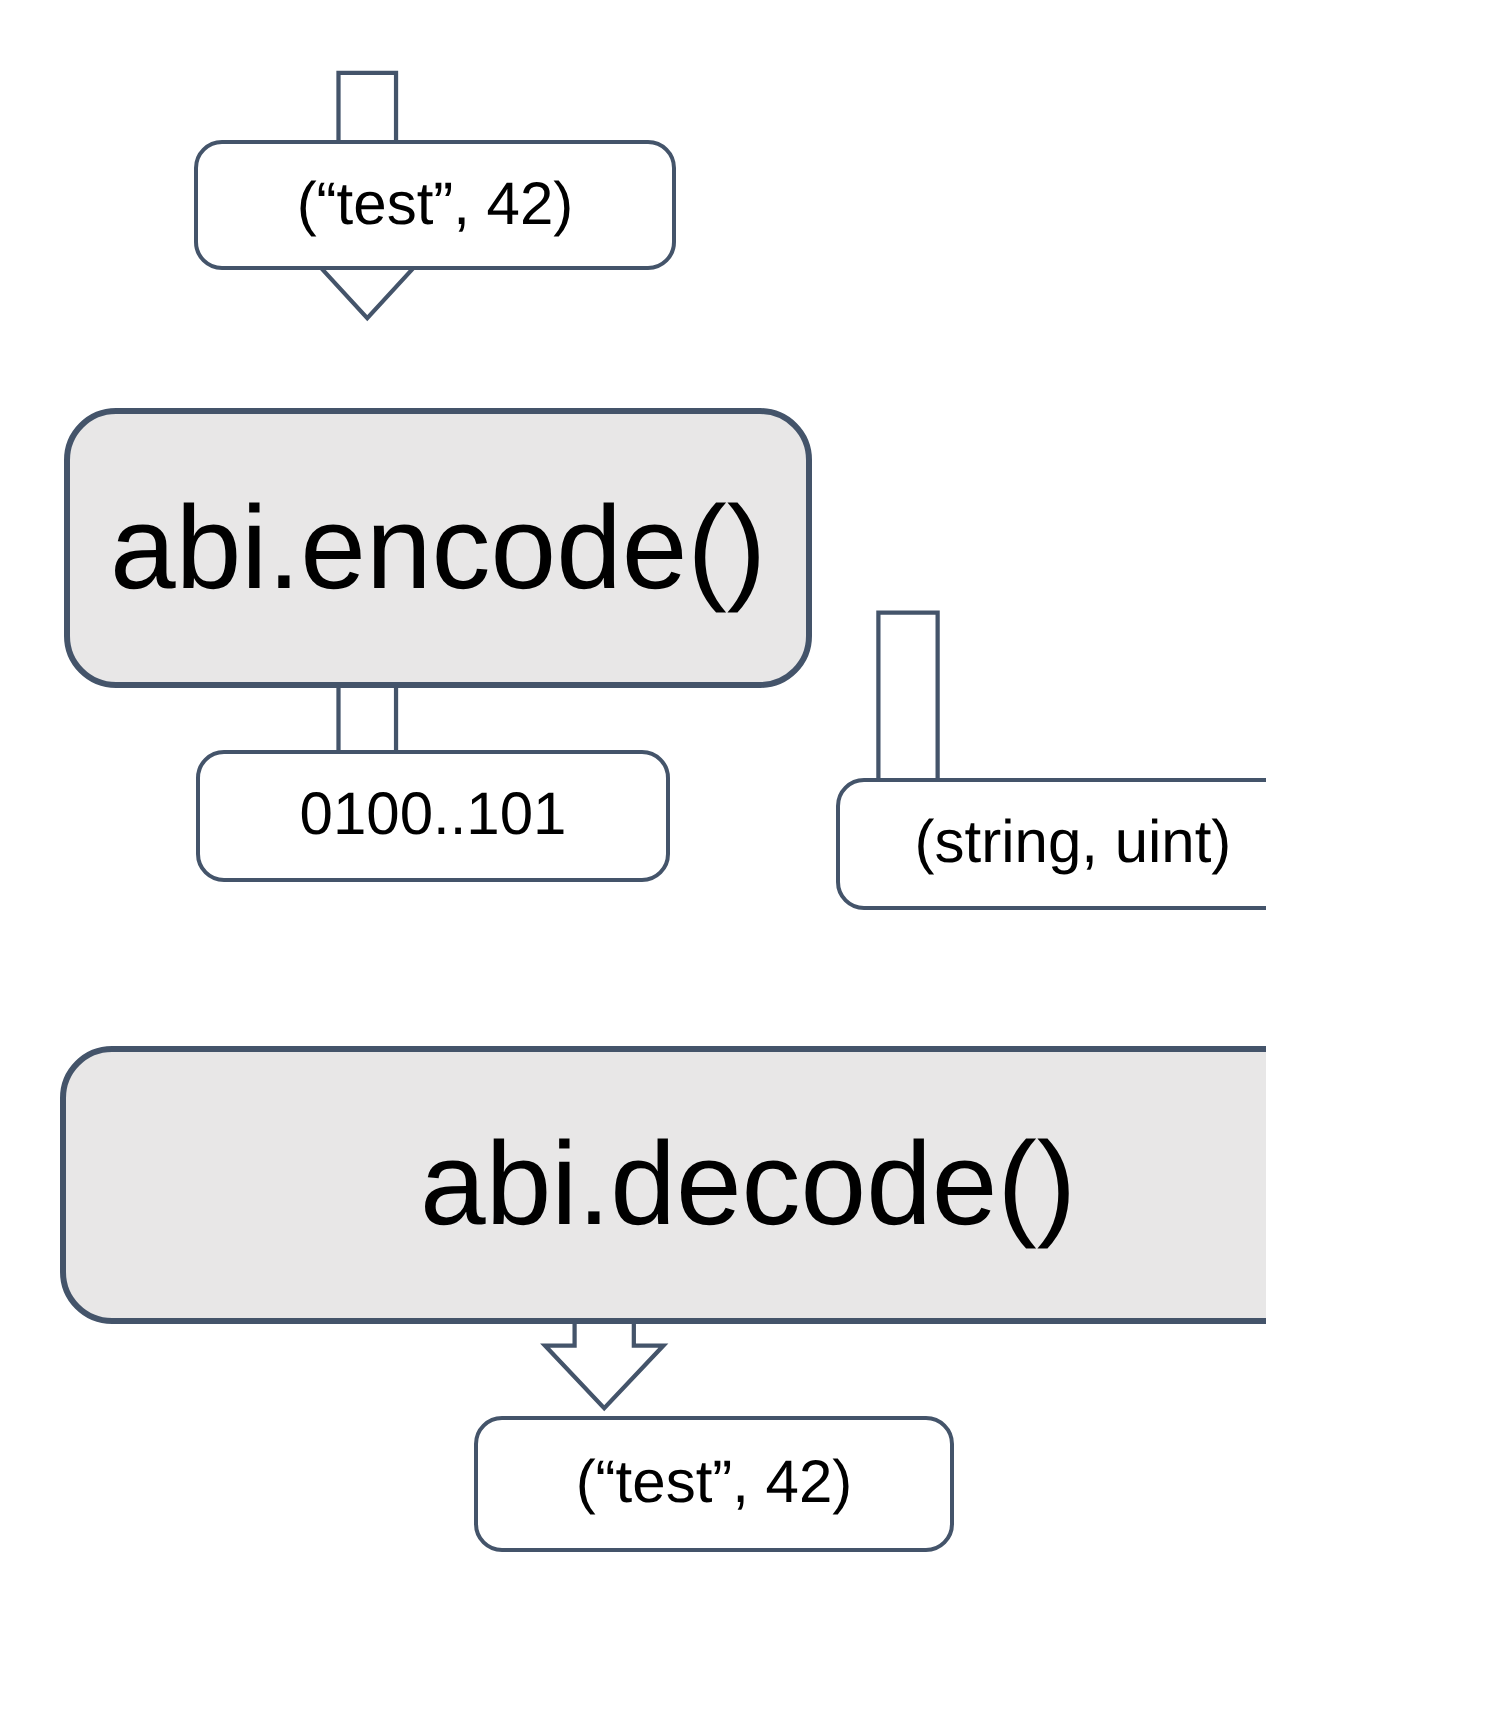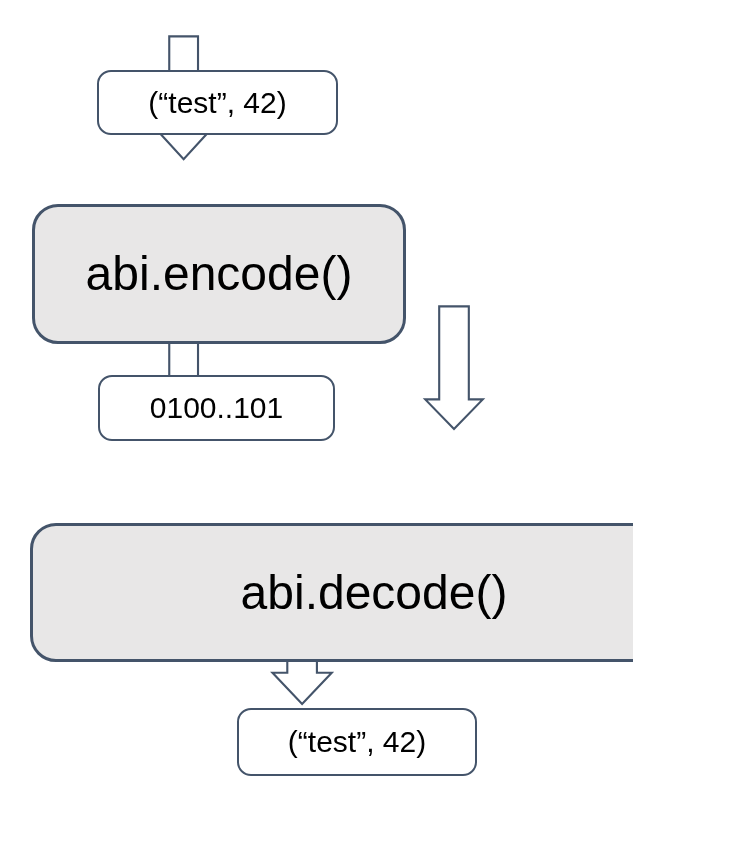--- a/index.html
+++ b/index.html
@@ -46,21 +46,21 @@
   }
   .process {
     position: absolute;
     z-index: 2;
     background: var(--process_fill);
     border: 3px solid var(--stroke);
     border-radius: 26px;
     display: flex;
     align-items: center;
     justify-content: center;
-    font-size: 48px;
+    font-size: 59px;
     line-height: 1;
     color: var(--text);
     white-space: nowrap;
   }
   #label-input  { left:  97px; top:  70px; width: 241px; height: 65px; }
   #label-bytes  { left:  98px; top: 375px; width: 237px; height: 66px; }
   #label-types  { left: 418px; top: 389px; width: 237px; height: 66px; }
   #label-output { left: 237px; top: 708px; width: 240px; height: 68px; }
   #encode-box   { left:  32px; top: 204px; width: 374px; height: 140px; }
   #decode-box   { left:  30px; top: 523px; width: 688px; height: 139px; }
@@ -76,18 +76,19 @@
     <polygon class="arrow" points="519,362 554,362 554,472 570.5,472 536.5,507 502.5,472 519,472"></polygon>
     <polygon class="arrow" points="339.5,683 374.5,683 374.5,795 392,795 357,832 322,795 339.5,795"></polygon>
   </svg>
 
   <div class="label" id="label-input">(“test”, 42)</div>
 
   <div class="process" id="encode-box">abi.encode()</div>
 
   <div class="label" id="label-bytes">0100..101</div>
 
+  <div class="label" id="label-types">(string, uint)</div>
 
   <div class="process" id="decode-box">abi.decode()</div>
 
   <div class="label" id="label-output">(“test”, 42)</div>
 
 </div>
 
 </body></html>

